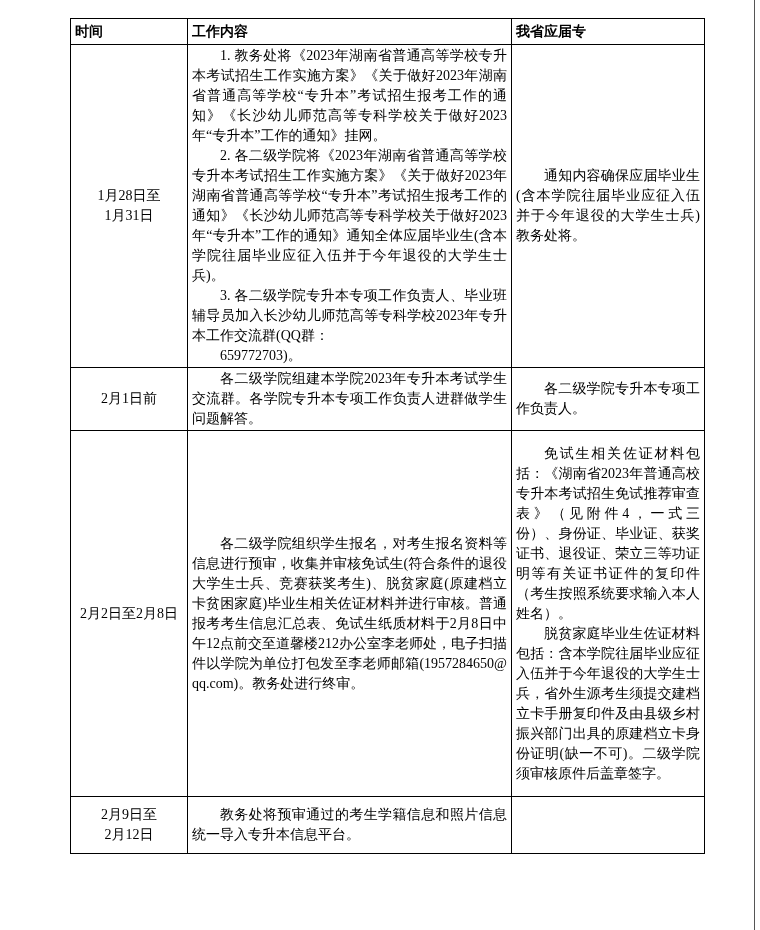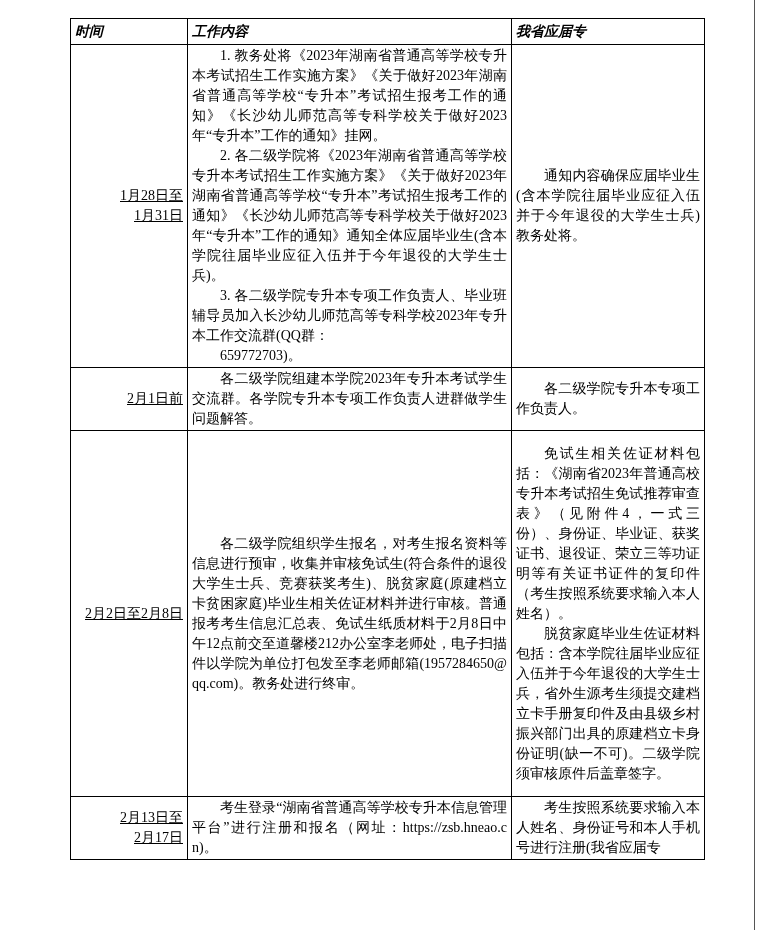--- a/index.html
+++ b/index.html
@@ -22,28 +22,27 @@
     border:1px solid #000;
     padding:1px 4px;
     vertical-align:middle;
     overflow:hidden;
     word-break:break-all;
   }
   table.schedule thead tr{height:26px;}
   table.schedule th{
     text-align:left;font-weight:bold;font-size:14px;
     vertical-align:middle;
-    font-style:italic;
   }
   tbody tr:nth-child(1){height:318px;}
   tbody tr:nth-child(2){height:60px;}
   tbody tr:nth-child(3){height:366px;}
   tbody tr:nth-child(4){height:57px;}
   tbody tr:nth-child(5){height:60px;}
-  td.time-cell div{text-align:right;text-decoration:underline;}
+  td.time-cell div{text-align:center;}
   td.text-cell p{
     margin:0;
     text-align:justify;
     text-justify:inter-ideograph;
     text-indent:2em;
   }
 </style>
 </head>
 <body>
 
@@ -96,24 +95,22 @@
         <td class="text-cell">
           <p>各二级学院组织学生报名，对考生报名资料等信息进行预审，收集并审核免试生(符合条件的退役大学生士兵、竞赛获奖考生)、脱贫家庭(原建档立卡贫困家庭)毕业生相关佐证材料并进行审核。普通报考考生信息汇总表、免试生纸质材料于2月8日中午12点前交至道馨楼212办公室李老师处，电子扫描件以学院为单位打包发至李老师邮箱(1957284650@qq.com)。教务处进行终审。</p>
         </td>
         <td class="text-cell">
           <p>免试生相关佐证材料包括：《湖南省2023年普通高校专升本考试招生免试推荐审查表》（见附件4，一式三份）、身份证、毕业证、获奖证书、退役证、荣立三等功证明等有关证书证件的复印件（考生按照系统要求输入本人姓名）。</p>
           <p>脱贫家庭毕业生佐证材料包括：含本学院往届毕业应征入伍并于今年退役的大学生士兵，省外生源考生须提交建档立卡手册复印件及由县级乡村振兴部门出具的原建档立卡身份证明(缺一不可)。二级学院须审核原件后盖章签字。</p>
         </td>
       </tr>
       <tr>
         <td class="time-cell">
-          <div>2月13日至</div>
-          <div>2月17日</div>
+          <div>2月9日至</div>
+          <div>2月12日</div>
         </td>
         <td class="text-cell">
-          <p>考生登录“湖南省普通高等学校专升本信息管理平台”进行注册和报名（网址：https://zsb.hneao.cn)。</p>
+          <p>教务处将预审通过的考生学籍信息和照片信息统一导入专升本信息平台。</p>
         </td>
-        <td class="text-cell">
-          <p>考生按照系统要求输入本人姓名、身份证号和本人手机号进行注册(我省应届专</p>
-        </td>
+        <td class="text-cell"></td>
       </tr>
     </tbody>
 </table>
 
 </body></html>

